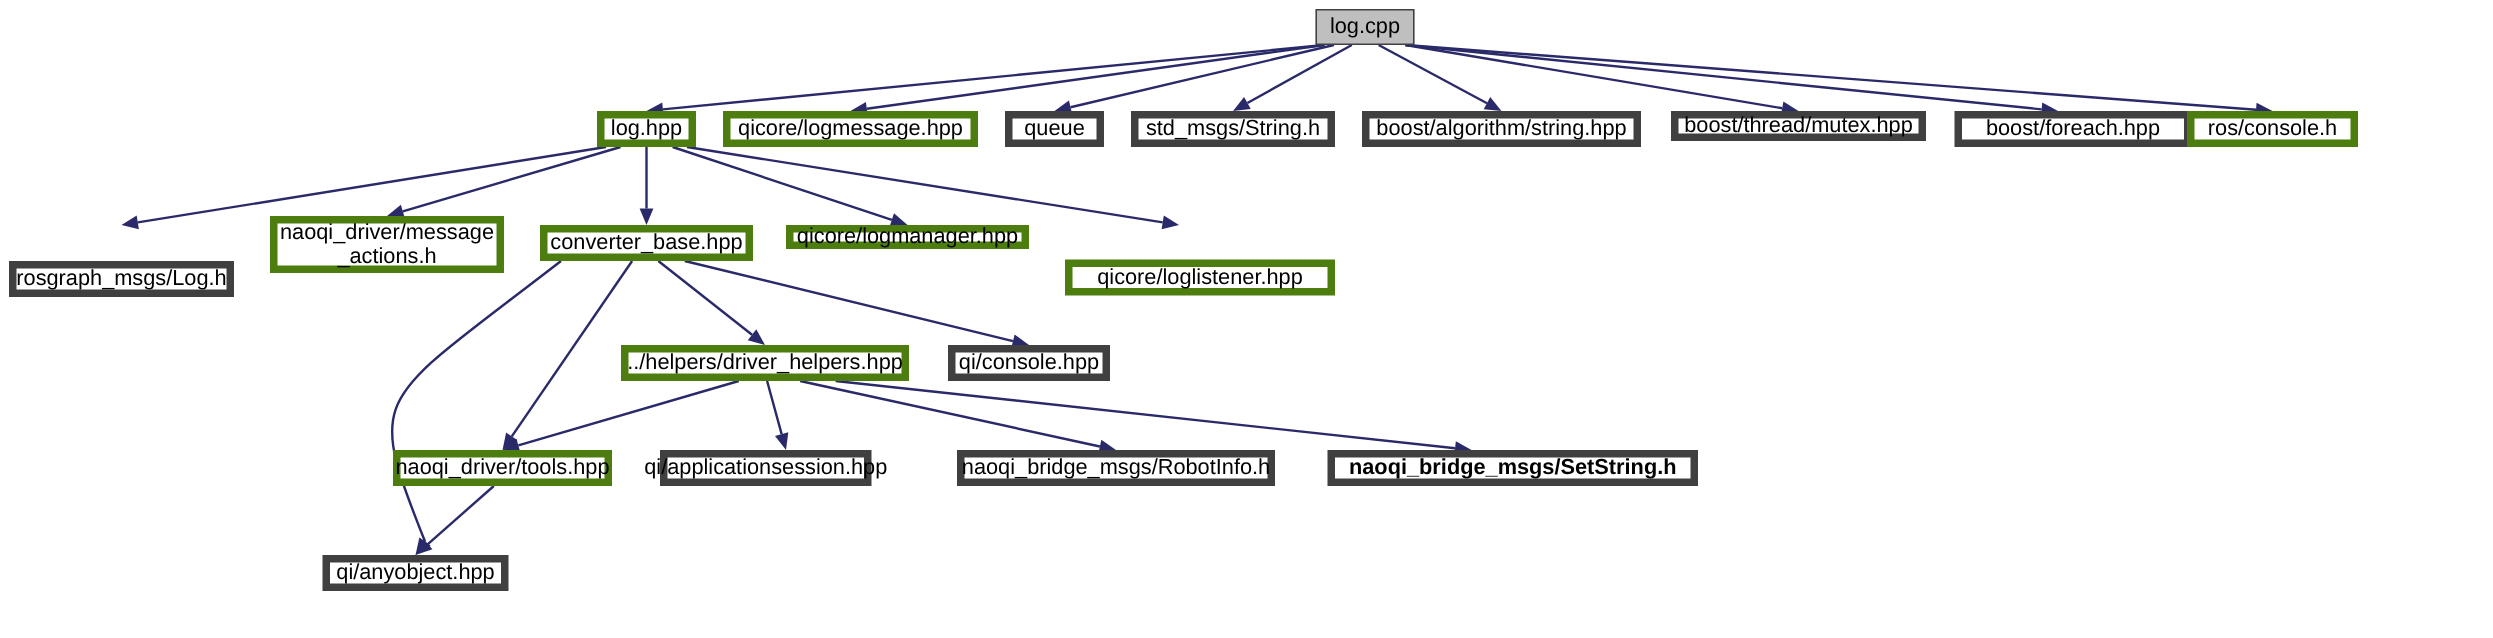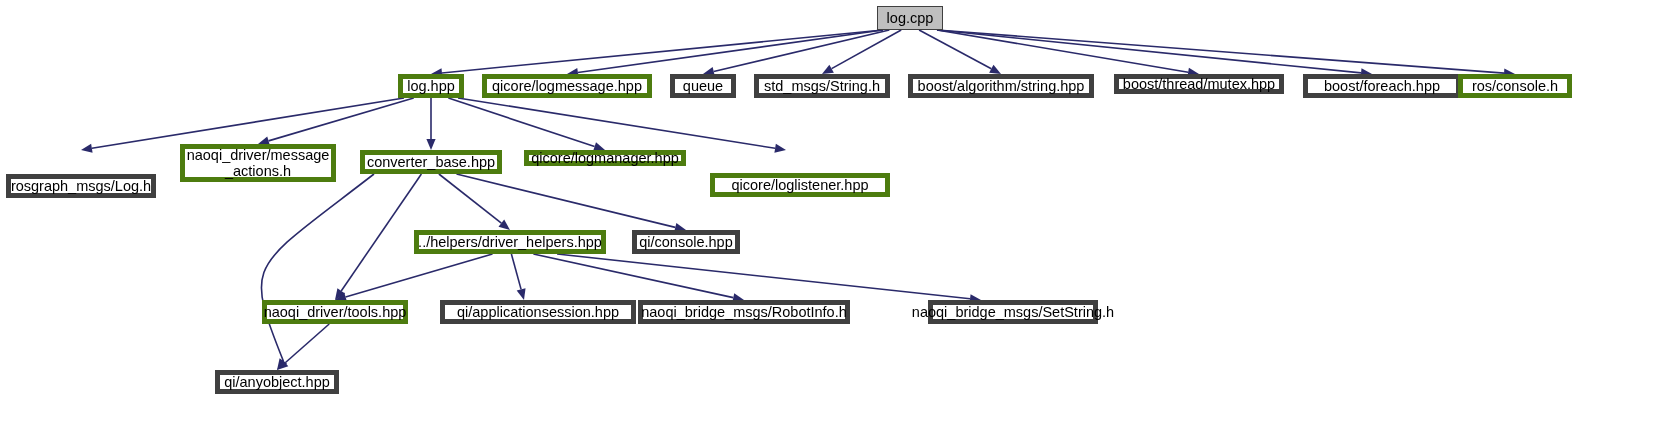--- a/index.html
+++ b/index.html
@@ -130,18 +130,18 @@
       <div class="node dark" style="left: 1458px; top: 74px; width: 114px; height: 24px;">ros/console.h</div>
       <div class="node light" style="left: 6px; top: 150px; width: 150px; height: 24px; margin-top: 24px;">rosgraph_msgs/Log.h</div>
       <div class="node dark" style="left: 180px; top: 144px; width: 156px; height: 38px;">naoqi_driver/message
 _actions.h</div>
       <div class="node dark" style="left: 360px; top: 150px; width: 142px; height: 24px;">converter_base.hpp</div>
       <div class="node dark" style="left: 524px; top: 150px; width: 162px; height: 16px;">qicore/logmanager.hpp</div>
       <div class="node dark" style="left: 710px; top: 150px; width: 180px; height: 24px; margin-top: 23px;">qicore/loglistener.hpp</div>
       <div class="node dark" style="left: 414px; top: 230px; width: 192px; height: 24px;">../helpers/driver_helpers.hpp</div>
       <div class="node light" style="left: 632px; top: 230px; width: 108px; height: 24px;">qi/console.hpp</div>
       <div class="node dark" style="left: 262px; top: 300px; width: 146px; height: 24px;">naoqi_driver/tools.hpp</div>
-      <div class="node light" style="left: 440px; top: 300px; width: 196px; height: 24px;">qi/applicationsession.hpp</div>
+      <div class="node light" style="left: 440px; top: 300px; width: 141px; height: 24px;">qi/applicationsession.hpp</div>
       <div class="node light" style="left: 638px; top: 300px; width: 212px; height: 24px;">naoqi_bridge_msgs/RobotInfo.h</div>
-      <div class="node light" style="left: 928px; top: 300px; width: 170px; height: 24px;">naoqi_bridge_msgs/SetString.h</div>
+      <div class="node light" style="left: 885px; top: 300px; width: 247px; height: 24px; font-weight: bold;">naoqi_bridge_msgs/SetString.h</div>
       <div class="node light" style="left: 215px; top: 370px; width: 124px; height: 24px;">qi/anyobject.hpp</div>
     </div>
 </div>
 
 </body></html>

